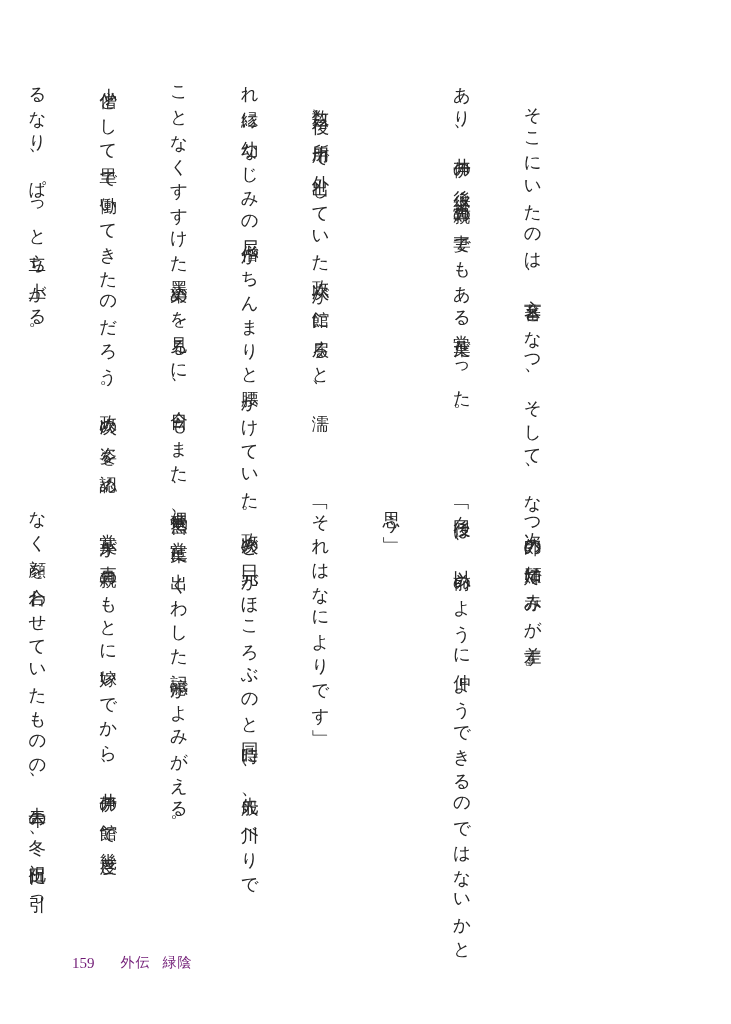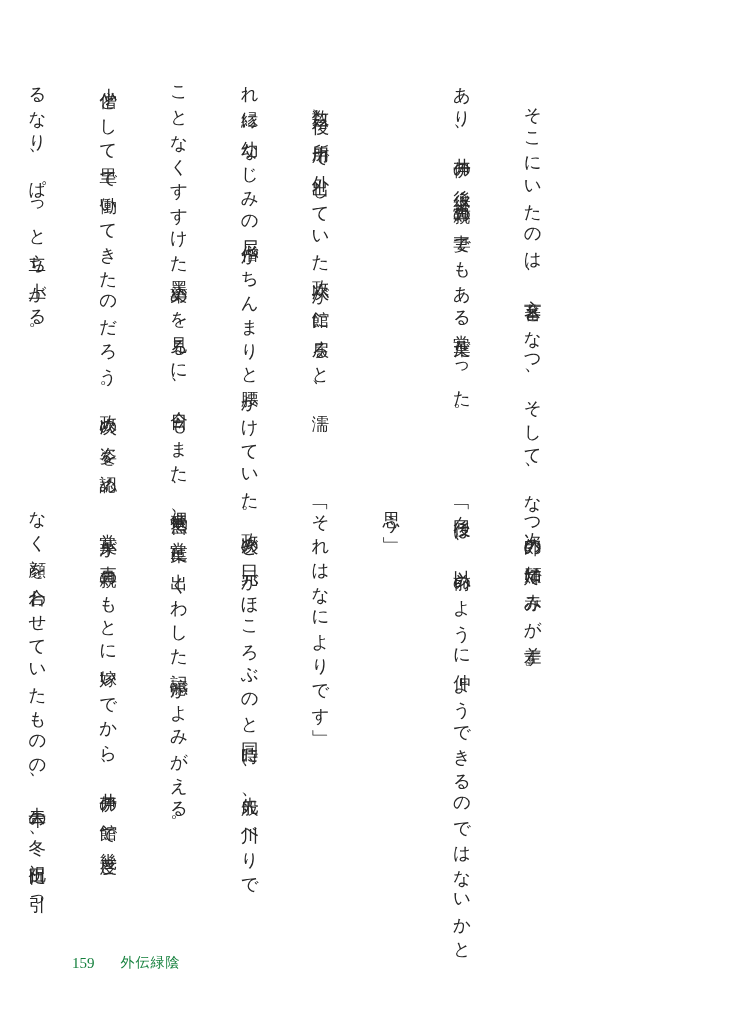--- a/index.html
+++ b/index.html
@@ -45,34 +45,34 @@
     }
     .block p {
       margin: 0;
       padding: 0;
     }
     .footer {
       position: absolute;
       left: 72px;
       top: 954px;
       font-size: 14px;
-      color: #15803d;
+      color: #701a75;
       display: flex;
       gap: 26px;
       align-items: flex-end;
     }
     .footer .page-number {
       font-family: "Liberation Serif", serif;
       font-size: 15px;
     }
     .footer .running-title {
       letter-spacing: 1px;
       word-spacing: 8px;
       display: flex;
-      gap: 0;
+      gap: 12px;
     }
   </style>
 </head>
 <body>
 
 <div class="page">
 
   <div class="block top">
     <p>　そこにいたのは、玄蕃となつ、そして、なつの姉で</p>
     <p>あり、井伊の後継・直親の妻でもある常葉だった。</p>

